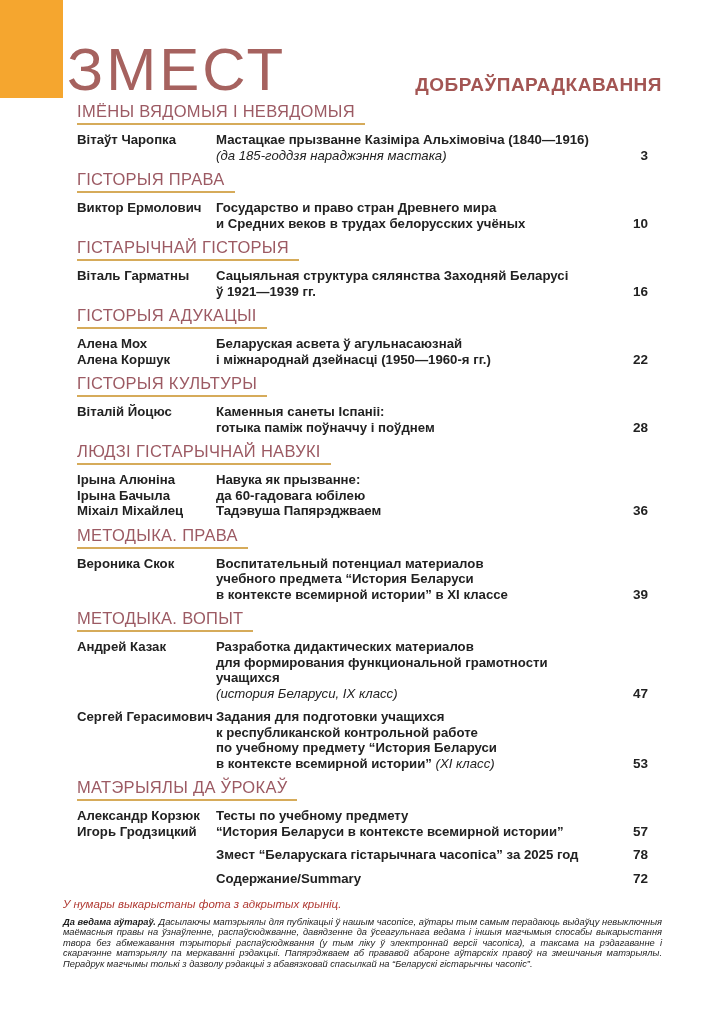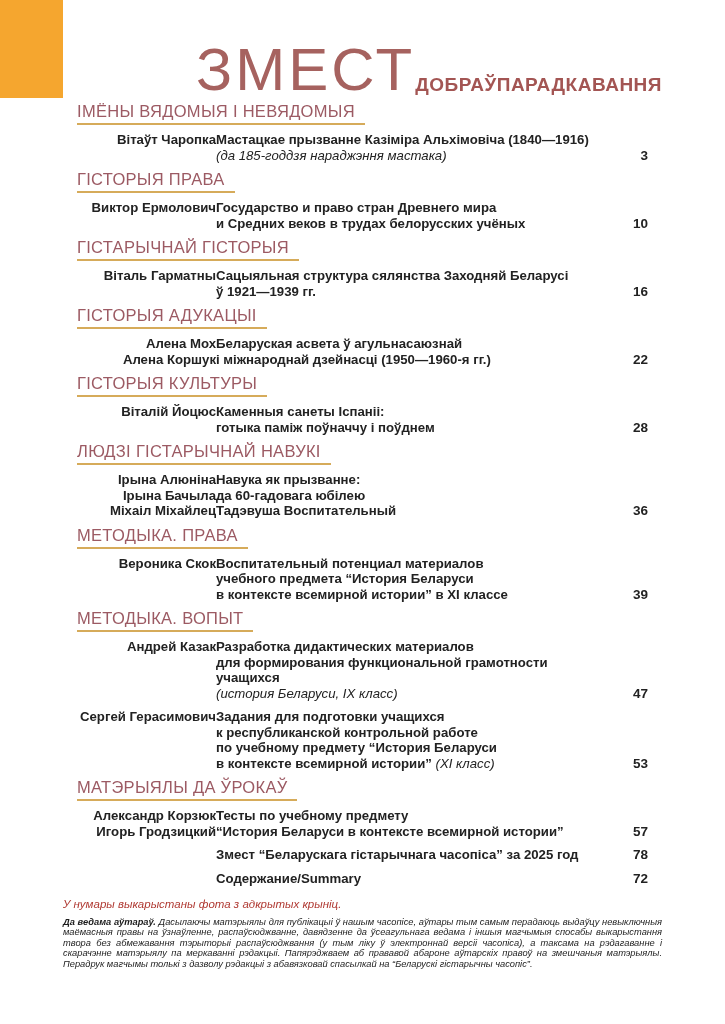--- a/index.html
+++ b/index.html
@@ -15,24 +15,25 @@
   
   .corner-block {
     position: absolute;
     left: 0; top: 0;
     width: 63px; height: 98px;
     background: #f5a62f;
   }
   
   .masthead {
     display: flex;
-    justify-content: flex-end;
+    justify-content: space-between;
     align-items: flex-end;
     padding: 40px 63px 0 67px;
     height: 58px;
+    gap: 24px;
   }
   .page-title {
     margin: 0;
     font-size: 60px;
     line-height: 56px;
     font-weight: 400;
     letter-spacing: 3px;
     color: #a6625f;
   }
   .year-box {
@@ -59,21 +60,21 @@
     color: #9c5a63;
     border-bottom: 2px solid #d6ab5a;
     padding: 0 10px 3px 0;
   }
   .entry {
     display: grid;
     grid-template-columns: 139px 1fr 46px;
     color: #222222;
   }
   .entry + .entry { margin-top: 8px; }
-  .authors { font-size: 13.2px; line-height: 15.5px; font-weight: bold; text-align: right; }
+  .authors { font-size: 13.2px; line-height: 15.5px; font-weight: bold; }
   .title-lines { font-size: 13.2px; line-height: 15.5px; }
   .title-line .seg-b { font-weight: bold; text-align: center; }
   .title-line .seg-i { font-style: italic; font-weight: normal; }
   .pagenum {
     font-size: 13.5px; line-height: 15.5px;
     font-weight: bold;
     text-align: right;
     align-self: end;
   }
 
@@ -180,21 +181,21 @@
         <div class="label-row"><h2 class="section-label">ЛЮДЗІ ГІСТАРЫЧНАЙ НАВУКІ</h2></div>
         <div class="entry">
           <div class="authors">
             <div class="author">Ірына Алюніна</div>
             <div class="author">Ірына Бачыла</div>
             <div class="author">Міхаіл Міхайлец</div>
           </div>
           <div class="title-lines">
             <div class="title-line"><span class="seg-b">Навука як прызванне:</span></div>
             <div class="title-line"><span class="seg-b">да 60-гадовага юбілею</span></div>
-            <div class="title-line"><span class="seg-b">Тадэвуша Воспитательный</span></div>
+            <div class="title-line"><span class="seg-b">Тадэвуша Папярэджваем</span></div>
           </div>
           <div class="pagenum">36</div>
         </div>
       </section>
       <section class="toc-section">
         <div class="label-row"><h2 class="section-label">МЕТОДЫКА. ПРАВА</h2></div>
         <div class="entry">
           <div class="authors">
             <div class="author">Вероника Скок</div>
           </div>

